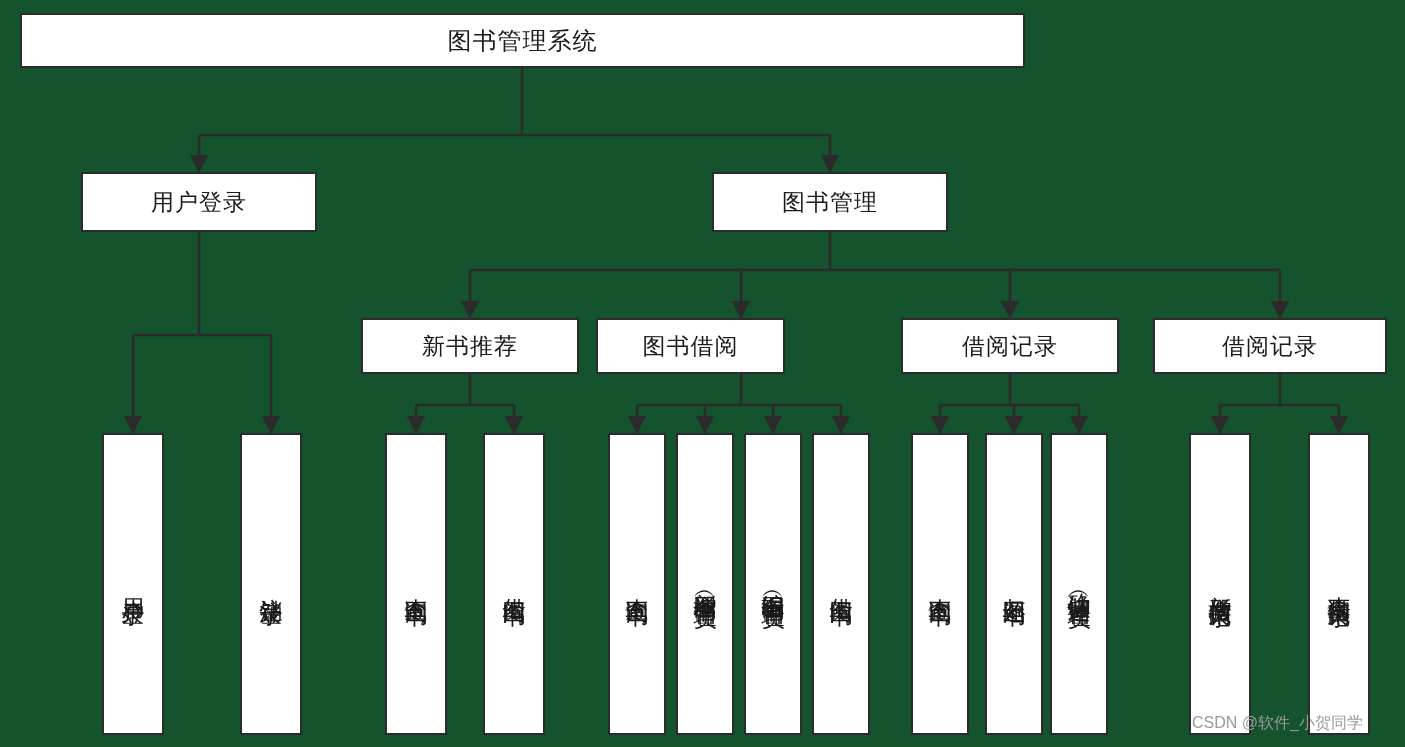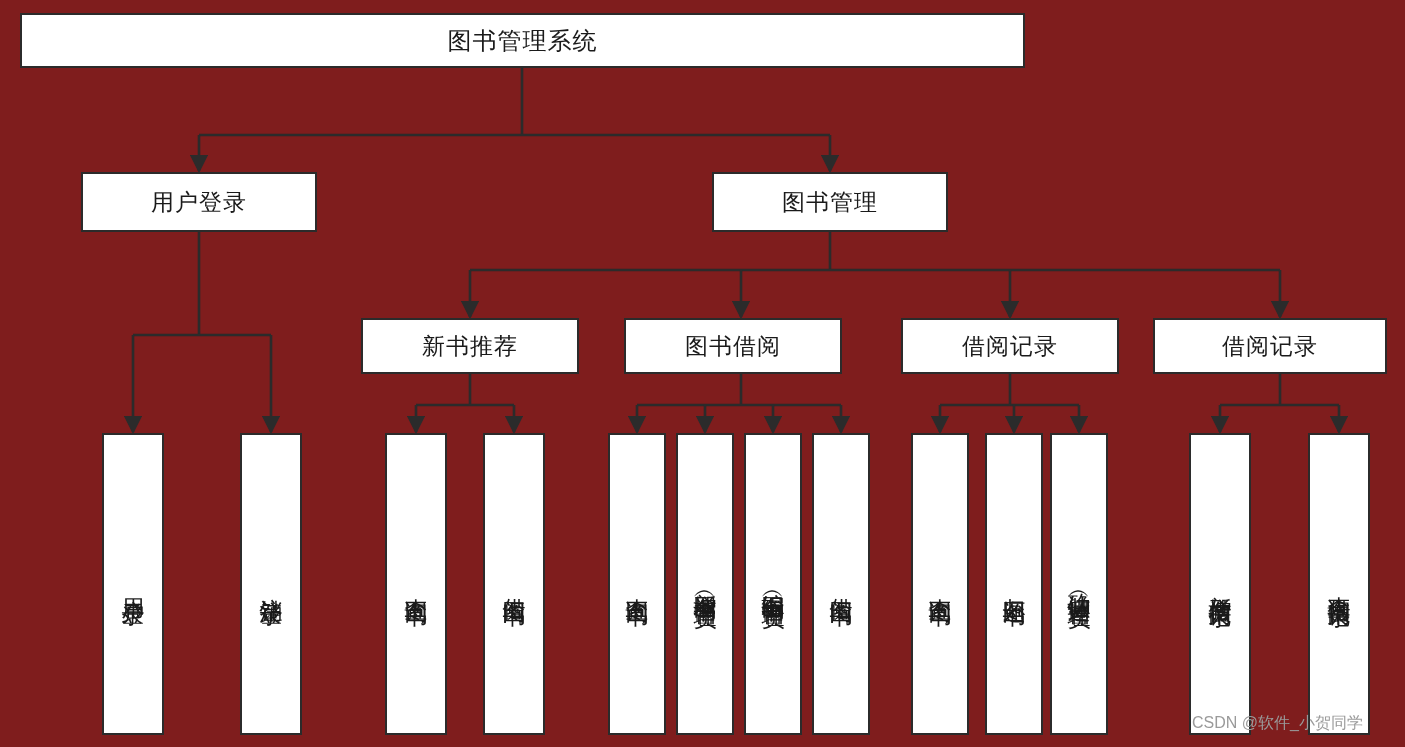--- a/index.html
+++ b/index.html
@@ -7,21 +7,21 @@
     padding: 0;
     background: #ffffff;
   }
   body {
     font-family: "Liberation Sans", "DejaVu Sans", sans-serif;
   }
   #canvas {
     position: relative;
     width: 1405px;
     height: 747px;
-    background: #7f1d1d;
+    background: #14532d;
     overflow: hidden;
     text-decoration: underline;
   }
   #edges {
     position: absolute;
     left: 0;
     top: 0;
     width: 1405px;
     height: 747px;
   }
@@ -113,21 +113,21 @@
       </div>
       <div class="node horiz" style="left: 81px; top: 172px; width: 236px; height: 60px;">
         <span>用户登录</span>
       </div>
       <div class="node horiz" style="left: 712px; top: 172px; width: 236px; height: 60px;">
         <span>图书管理</span>
       </div>
       <div class="node horiz" style="left: 361px; top: 318px; width: 218px; height: 56px;">
         <span>新书推荐</span>
       </div>
-      <div class="node horiz" style="left: 624px; top: 318px; width: 218px; height: 56px;">
+      <div class="node horiz" style="left: 596px; top: 318px; width: 189px; height: 56px;">
         <span>图书借阅</span>
       </div>
       <div class="node horiz" style="left: 901px; top: 318px; width: 218px; height: 56px;">
         <span>借阅记录</span>
       </div>
       <div class="node horiz" style="left: 1153px; top: 318px; width: 234px; height: 56px;">
         <span>借阅记录</span>
       </div>
       <div class="node vert" style="left: 102px; top: 433px; width: 62px; height: 302px;">
         <span>用户登录</span>

